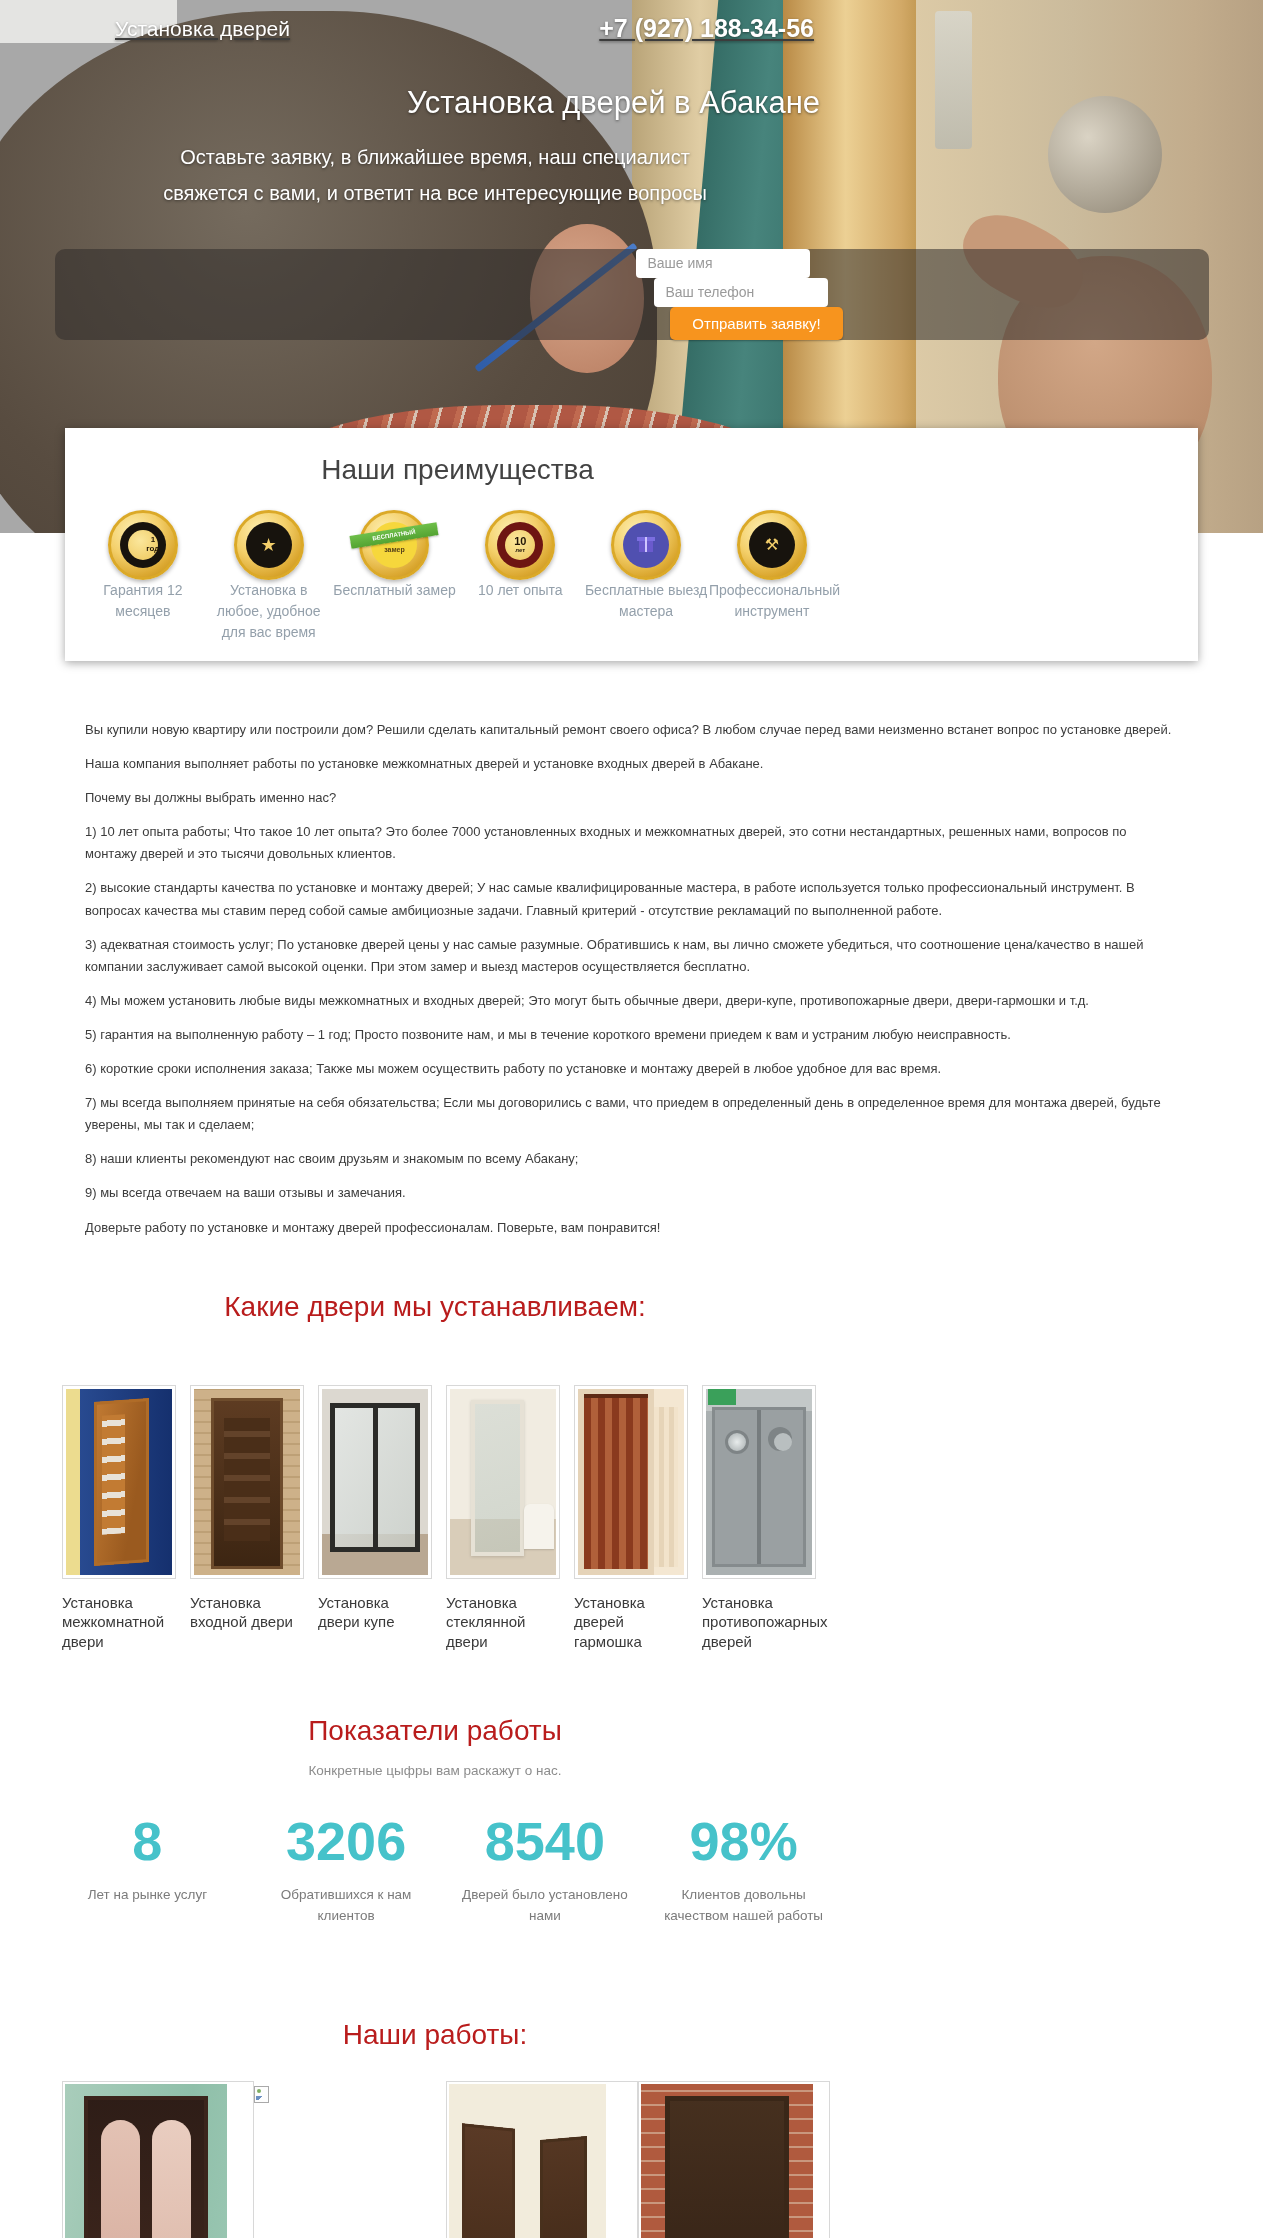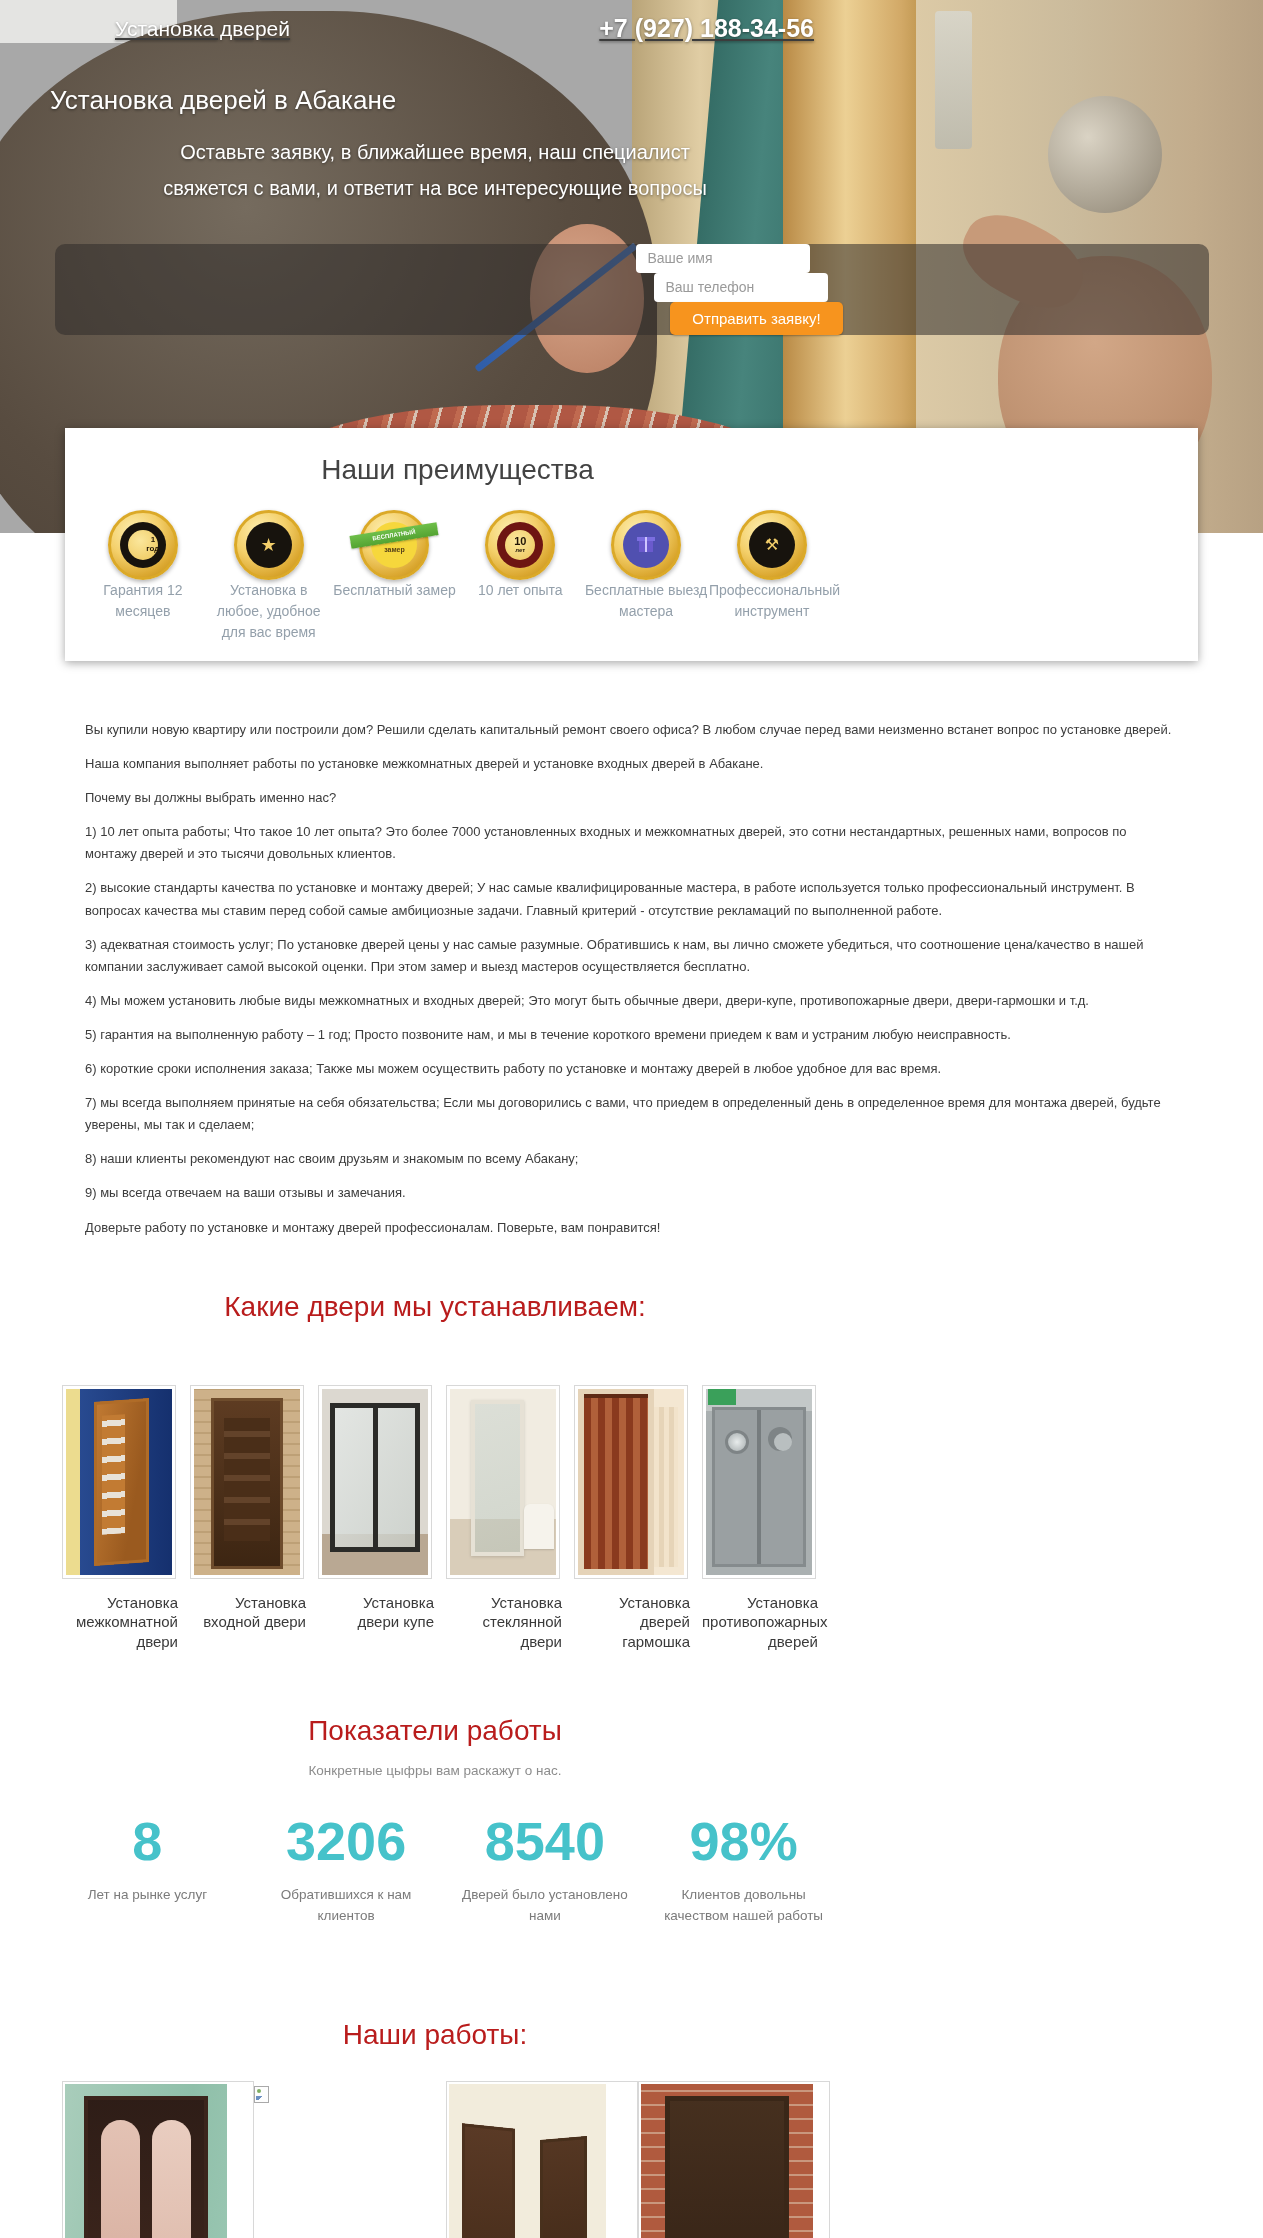--- a/index.html
+++ b/index.html
@@ -21,21 +21,21 @@
   .ph-ear{left:42%;top:42%;width:9%;height:28%;border-radius:50%;background:radial-gradient(circle at 40% 40%,#d8a68a,#b97f63);}
   .ph-shoulder{left:20%;top:76%;width:44%;height:34%;border-radius:45% 45% 0 0;background:repeating-linear-gradient(105deg,#b05844 0 14px,#c06a50 14px 20px,#d8c2b2 20px 23px);}
   .ph-pencil{left:36%;top:57%;width:16%;height:7px;background:linear-gradient(90deg,#2f5da8,#4a7cc9);transform:rotate(-38deg);border-radius:3px;}
   .ph-hand{left:79%;top:48%;width:17%;height:46%;border-radius:48%;background:radial-gradient(circle at 45% 35%,#d2a787,#bb8e6d 70%,#a87c5d);}
   .ph-finger{left:76%;top:42%;width:10%;height:14%;border-radius:45%;background:#c79a79;transform:rotate(28deg);}
 
   .hero-content{position:relative;z-index:3;}
   .hero-top{width:770px;margin-left:50px;padding-top:14px;display:flex;justify-content:space-between;align-items:center;text-decoration:underline;}
   .logo{margin-left:65px;font-size:21px;color:#fff;text-shadow:0 1px 3px rgba(0,0,0,.45);cursor:pointer;}
   .phone{font-size:25px;font-weight:bold;color:#fff;padding-right:6px;text-shadow:0 1px 3px rgba(0,0,0,.45);}
-  .hero-title{width:770px;margin:42px 0 0 50px;text-align:left;font-size:26px;color:#fff;font-weight:400;text-shadow:0 1px 3px rgba(0,0,0,.5);}
+  .hero-title{width:770px;margin:42px 0 0 50px;text-align:right;font-size:31px;color:#fff;font-weight:400;text-shadow:0 1px 3px rgba(0,0,0,.5);}
   .hero-sub{width:770px;margin:18px 0 0 50px;text-align:center;font-size:20px;line-height:36px;color:#fff;text-shadow:0 1px 3px rgba(0,0,0,.5);}
   .form-bar{width:1154px;margin:38px auto 0;height:91px;border-radius:10px;background:rgba(48,44,41,.55);display:flex;align-items:center;box-sizing:border-box;padding-left:218px;flex-direction:column;}
   .form-bar input{width:174px;height:38px;border:none;border-radius:4px;background:#fff;box-sizing:border-box;padding:0 12px;font-size:14px;color:#555;font-family:"Liberation Sans",sans-serif;}
   .form-bar input::placeholder{color:#9a9a9a;}
   .inp-name{margin-right:36px;}
   .submit-btn{margin-left:32px;height:44px;padding:0 22px;border:none;border-radius:5px;background:#f7941e;color:#fff;font-size:15px;font-family:"Liberation Sans",sans-serif;cursor:pointer;box-shadow:0 1px 2px rgba(0,0,0,.3);}
 
   
   .adv-card{position:relative;z-index:4;width:1133px;margin:-105px auto 0;background:#fff;box-shadow:0 2px 9px rgba(0,0,0,.35);padding:20px 0 18px;box-sizing:border-box;}
   .adv-inner{width:755px;margin-left:15px;}
@@ -94,21 +94,21 @@
   .t4 .e2{left:70%;top:62%;width:28%;height:24%;background:#f6f3ec;border-radius:6px 6px 0 0;box-shadow:0 1px 2px rgba(0,0,0,.15);}
   
   .t5 .scene{background:linear-gradient(90deg,#e5d3b8 0 72%,#f4e7d2 72%);}
   .t5 .e1{left:6%;top:3%;width:60%;height:94%;background:repeating-linear-gradient(90deg,#8a3a1e 0 7px,#b0603a 7px 14px);box-shadow:inset 0 4px 0 #5e2914;}
   .t5 .e2{left:72%;top:10%;width:22%;height:86%;background:repeating-linear-gradient(90deg,#f2e3cb 0 5px,#e6d4b8 5px 10px);}
   
   .t6 .scene{background:linear-gradient(#c3c8c8 0 12%,#aab0b1 12%);}
   .t6 .e1{left:6%;top:10%;width:88%;height:86%;background:linear-gradient(90deg,#9aa0a2 0 48%,#767c7e 48% 52%,#9aa0a2 52%);box-shadow:inset 0 0 0 3px #858b8d;}
   .t6 .e2{left:18%;top:22%;width:18px;height:18px;border-radius:50%;background:radial-gradient(#e8ecec,#b9bfc0 70%);border:3px solid #7e8486;box-shadow:46px 0 0 -3px #b9bfc0,43px -3px 0 0 #7e8486;}
   .t6 .e3{left:2%;top:0;width:26%;height:9%;background:#3aa05a;}
-  .door-caption{margin-top:14px;font-size:15px;line-height:1.3;color:#3a3a3a;text-align:right;}
+  .door-caption{margin-top:14px;font-size:15px;line-height:1.3;color:#3a3a3a;}
 
   
   .stats-section{margin-top:64px;}
   .stats-sub{width:770px;margin:16px 0 0 50px;text-align:center;font-size:13.5px;color:#8d8d8d;}
   .stats-row{width:795px;margin:34px 0 0 48px;display:flex;}
   .stat{width:25%;text-align:center;}
   .stat-value{font-size:54px;font-weight:bold;color:#46c2ca;line-height:1.1;}
   .stat-label{margin-top:14px;font-size:13.5px;line-height:1.55;color:#7b7b7b;padding:0 14px;}
 
   

